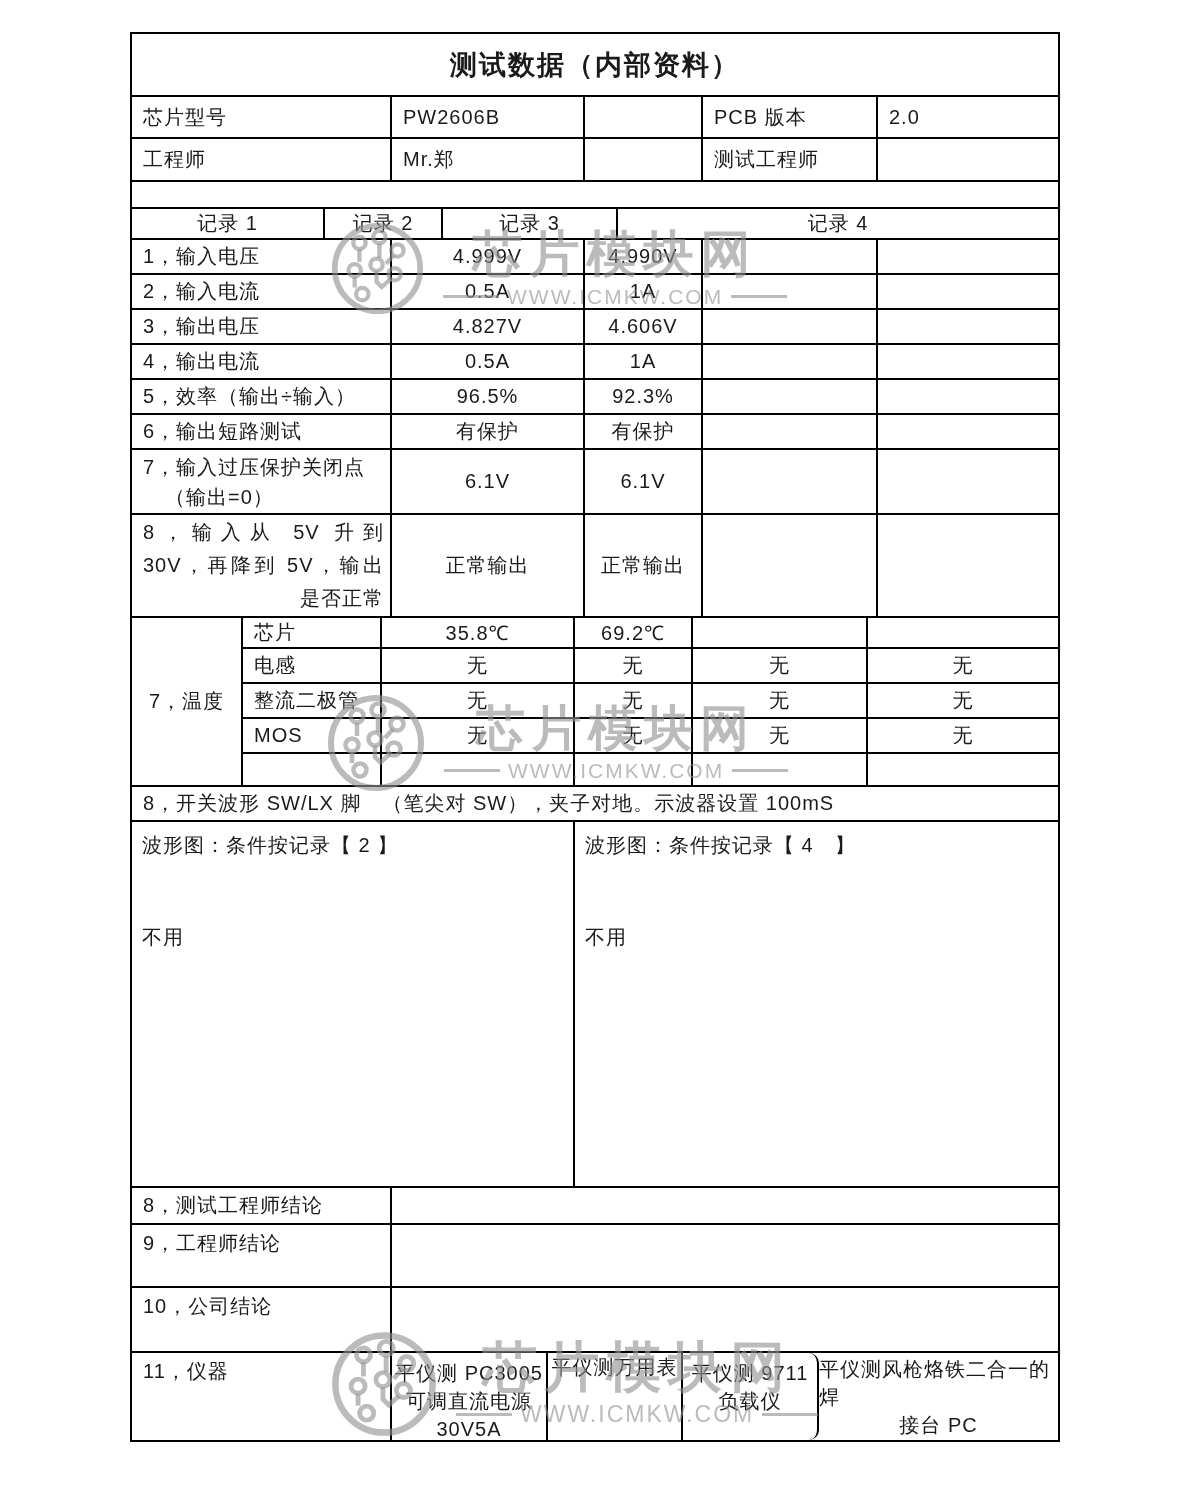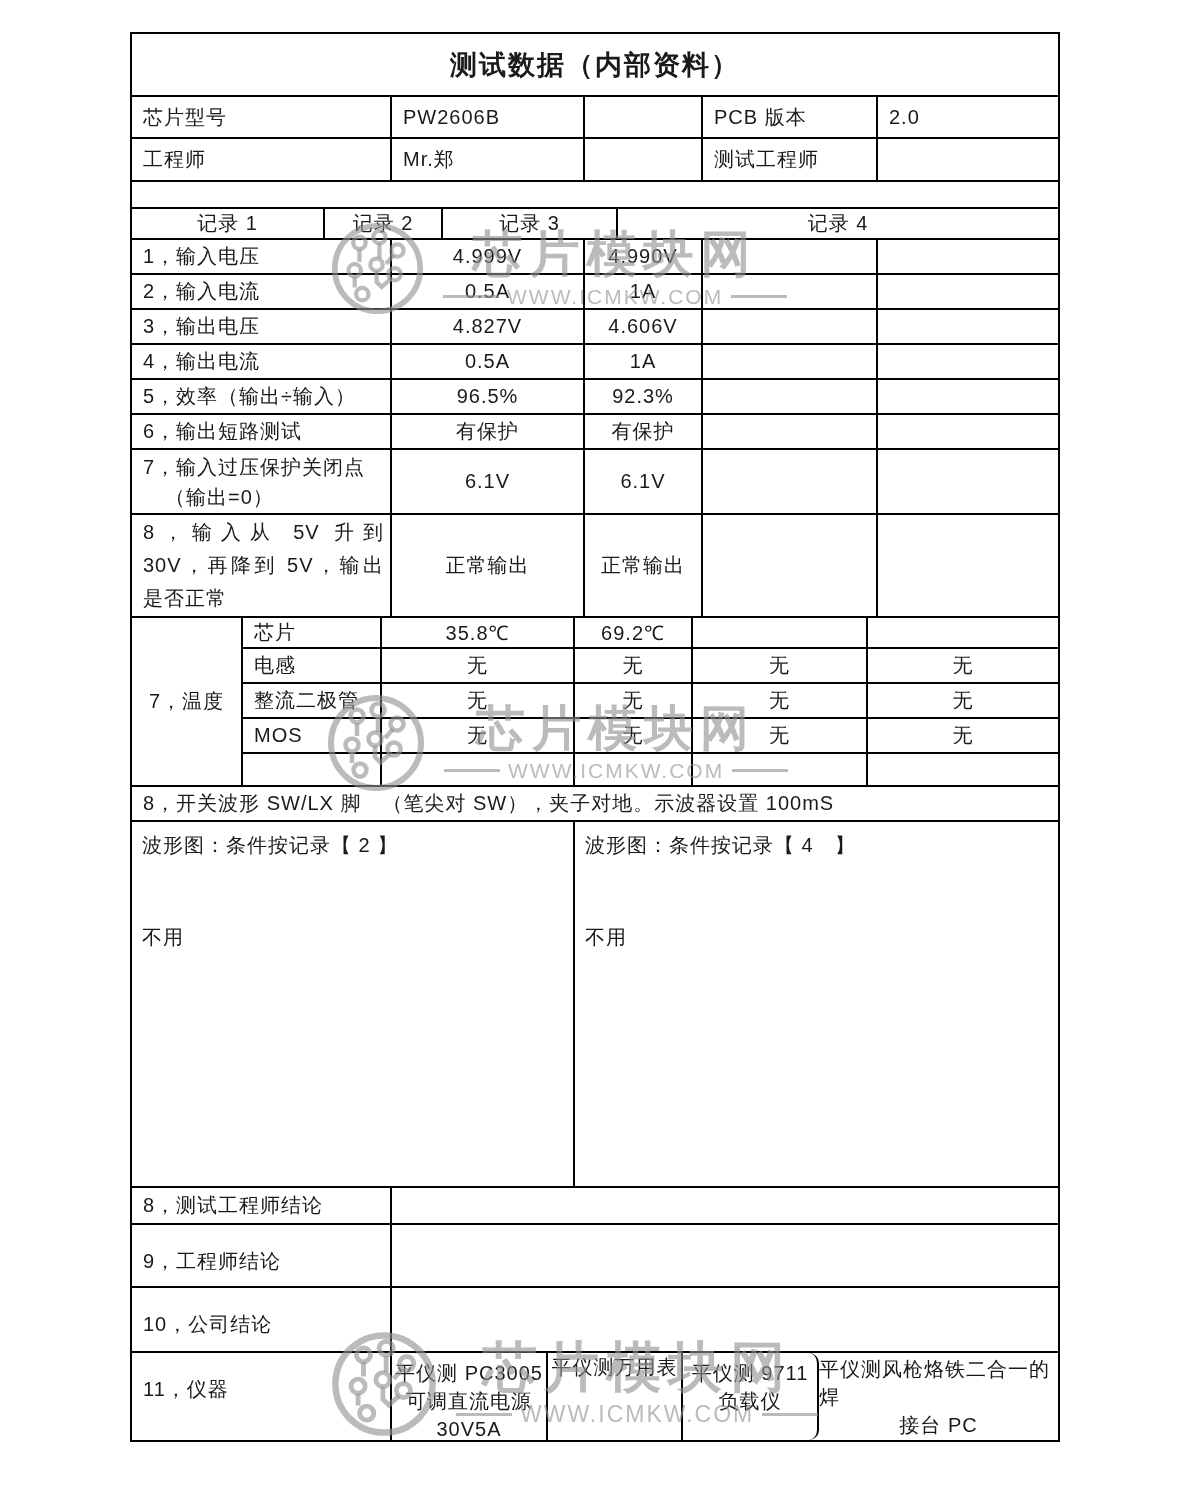--- a/index.html
+++ b/index.html
@@ -24,25 +24,25 @@
   .col{flex-direction:column;align-items:flex-start;justify-content:center;}
   .col.c-centered{align-items:center;}
   
   .w-a{width:260px;} .w-b{width:193px;} .w-c{width:118px;} .w-d{width:175px;} .w-e{flex:1;}
   .w-tl{width:111px;} .w-ts{width:139px;}
   .w-i1{width:156px;} .w-i2{width:135px;} .w-i3{width:136px;border-radius:10px;}
   .w-wf{width:443px;}
   .title-cell{width:100%;justify-content:center;font-size:27px;font-weight:700;letter-spacing:2px;}
   .jline{width:100%;text-align:justify;text-align-last:justify;box-sizing:border-box;}
   .line2-indent{padding-left:22px;}
-  .lh30{line-height:30px;} .lh33{line-height:33px;}
+  .lh30{line-height:30px;} .lh33{line-height:33px;align-items:flex-end;}
   .wf-cell{display:block;padding:8px 10px;}
   .wf-title{line-height:30px;}
   .wf-body{margin-top:62px;line-height:30px;}
-  .top-label{align-items:flex-start;padding-top:23px;}
+  .top-label{align-items:flex-start;padding-top:5px;}
   .instr-lines{line-height:28px;}
   
   .wm{
     position:absolute;display:flex;align-items:center;
     color:rgba(145,145,145,0.62);pointer-events:none;z-index:9;
   }
   .wm-body{display:flex;flex-direction:column;align-items:center;margin-left:10px;}
   .wm-brand{font-weight:700;letter-spacing:7px;white-space:nowrap;line-height:1;}
   .wm-url{display:flex;align-items:center;margin-top:6px;letter-spacing:2px;white-space:nowrap;}
   .wm-url::before,.wm-url::after{content:"";width:56px;height:3px;background:rgba(145,145,145,0.62);margin:0 8px;}

